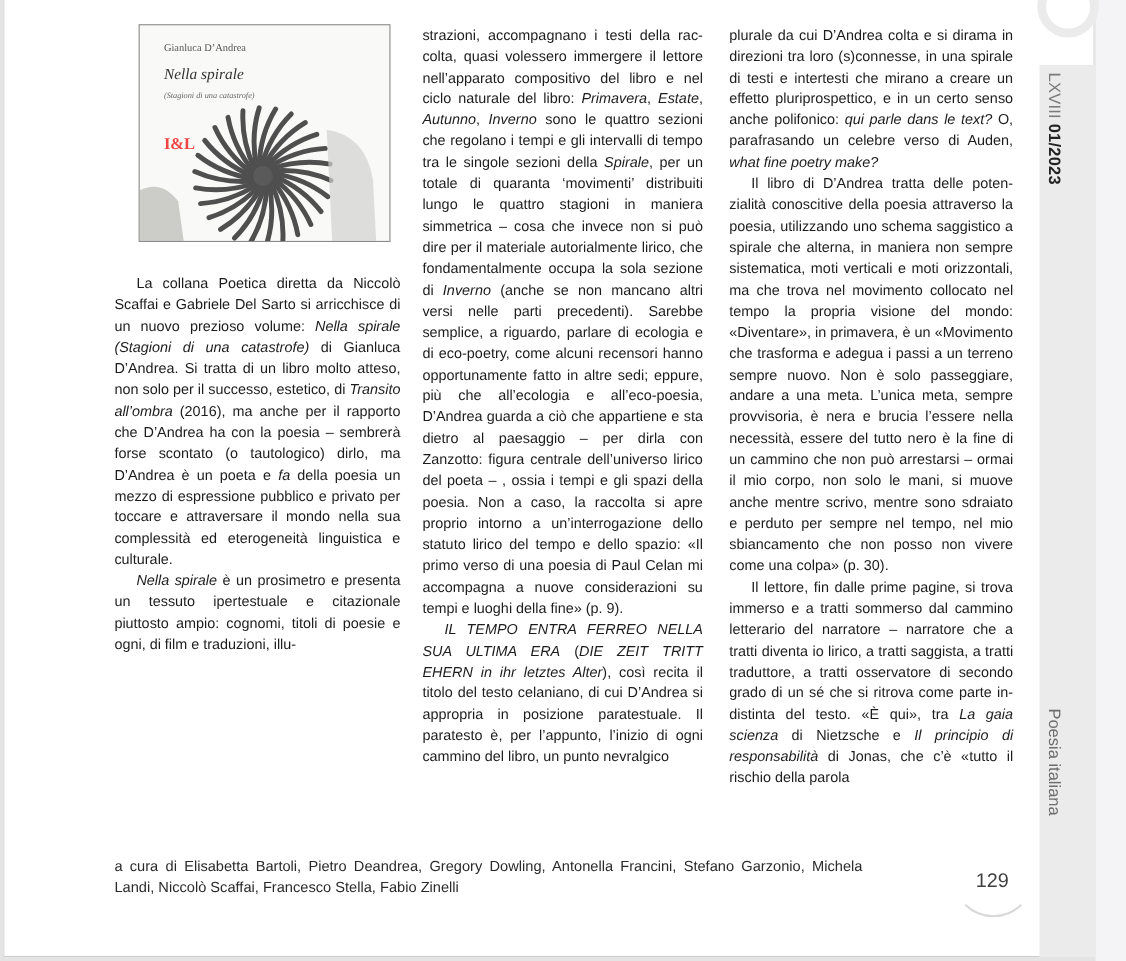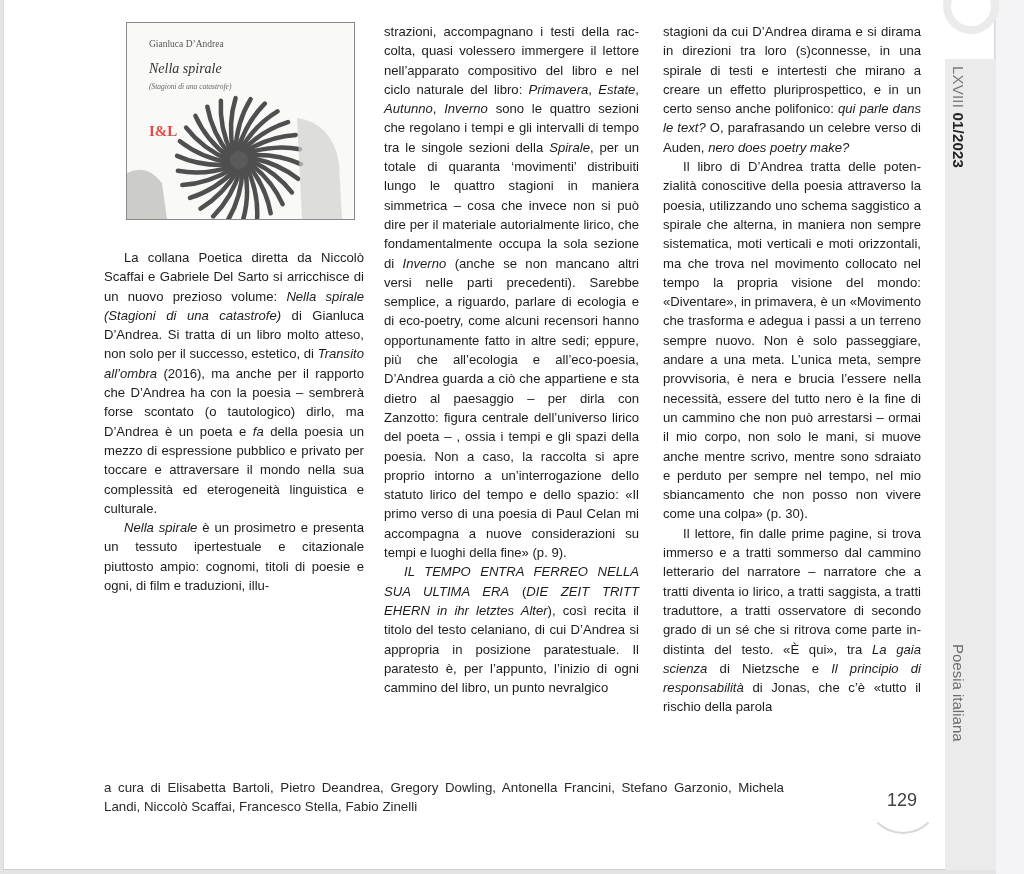--- a/index.html
+++ b/index.html
@@ -133,20 +133,20 @@
     <p class="ind"><i>Nella spirale</i><span> è un prosimetro e pre­senta un tessuto ipertestuale e citazio­nale piuttosto ampio: cognomi, titoli di poesie e ogni, di film e traduzioni, illu-</span></p>
   </div>
 </div>
 
 <div class="col c2">
   <p><span>strazioni, accompagnano i testi della rac­colta, quasi volessero immergere il lettore nell’apparato compositivo del libro e nel ciclo naturale del libro: </span><i>Primavera</i><span>, </span><i>Estate</i><span>, </span><i>Autunno</i><span>, </span><i>Inverno</i><span> sono le quattro sezio­ni che regolano i tempi e gli intervalli di tempo tra le singole sezioni della </span><i>Spira­le</i><span>, per un totale di quaranta ‘movimenti’ distribuiti lungo le quattro stagioni in ma­niera simmetrica – cosa che invece non si può dire per il materiale autorialmente lirico, che fondamentalmente occupa la sola sezione di </span><i>Inverno</i><span> (anche se non mancano altri versi nelle parti preceden­ti). Sarebbe semplice, a riguardo, parlare di ecologia e di eco-poetry, come alcuni recensori hanno opportunamente fatto in altre sedi; eppure, più che all’ecolo­gia e all’eco-poesia, D’Andrea guarda a ciò che appartiene e sta dietro al pa­esaggio – per dirla con Zanzotto: figura centrale dell’universo lirico del poeta – , ossia i tempi e gli spazi della poesia. Non a caso, la raccolta si apre proprio intorno a un’interrogazione dello statuto lirico del tempo e dello spazio: «Il primo verso di una poesia di Paul Celan mi accompagna a nuove considerazioni su tempi e luoghi della fine» (p. 9).</span></p>
   <p class="ind"><i>IL TEMPO ENTRA FERREO NEL­LA SUA ULTIMA ERA</i><span> (</span><i>DIE ZEIT TRITT EHERN in ihr letztes Alter</i><span>), così recita il titolo del testo celaniano, di cui D’Andrea si appropria in posizione paratestuale. Il paratesto è, per l’appunto, l’inizio di ogni cammino del libro, un punto nevralgico</span></p>
 </div>
 
 <div class="col c3">
-  <p><span>stagioni da cui D’Andrea dirama e si di­rama in direzioni tra loro (s)connesse, in una spirale di testi e intertesti che mirano a creare un effetto pluriprospettico, e in un certo senso anche polifonico: </span><i>qui parle dans le text?</i><span> O, parafrasando un celebre verso di Auden, </span><i>nero does poetry make?</i></p>
+  <p><span>plurale da cui D’Andrea colta e si di­rama in direzioni tra loro (s)connesse, in una spirale di testi e intertesti che mirano a creare un effetto pluriprospettico, e in un certo senso anche polifonico: </span><i>qui parle dans le text?</i><span> O, parafrasando un celebre verso di Auden, </span><i>what fine poetry make?</i></p>
   <p class="ind"><span>Il libro di D’Andrea tratta delle poten­zialità conoscitive della poesia attraverso la poesia, utilizzando uno schema saggi­stico a spirale che alterna, in maniera non sempre sistematica, moti verticali e moti orizzontali, ma che trova nel movimento collocato nel tempo la propria visione del mondo: «Diventare», in primavera, è un «Movimento che trasforma e adegua i passi a un terreno sempre nuovo. Non è solo passeggiare, andare a una meta. L’unica meta, sempre provvisoria, è nera e brucia l’essere nella necessità, essere del tutto nero è la fine di un cammino che non può arrestarsi – ormai il mio corpo, non solo le mani, si muove anche mentre scrivo, mentre sono sdraiato e perduto per sempre nel tempo, nel mio sbianca­mento che non posso non vivere come una colpa» (p. 30).</span></p>
   <p class="ind"><span>Il lettore, fin dalle prime pagine, si trova immerso e a tratti sommerso dal cammino letterario del narratore – narratore che a trat­ti diventa io lirico, a tratti saggista, a tratti traduttore, a tratti osservatore di secondo grado di un sé che si ritrova come parte in­distinta del testo. «È qui», tra </span><i>La gaia scienza</i><span> di Nietzsche e </span><i>Il principio di responsabilità</i><span> di Jonas, che c’è «tutto il rischio della parola</span></p>
 </div>
 
 <div class="footer">a cura di Elisabetta Bartoli, Pietro Deandrea, Gregory Dowling, Antonella Francini, Stefano Gar­zonio, Michela Landi, Niccolò Scaffai, Francesco Stella, Fabio Zinelli</div>
 <div class="page-arc"></div>
 <div class="page-num">129</div>
 
 </body></html>

